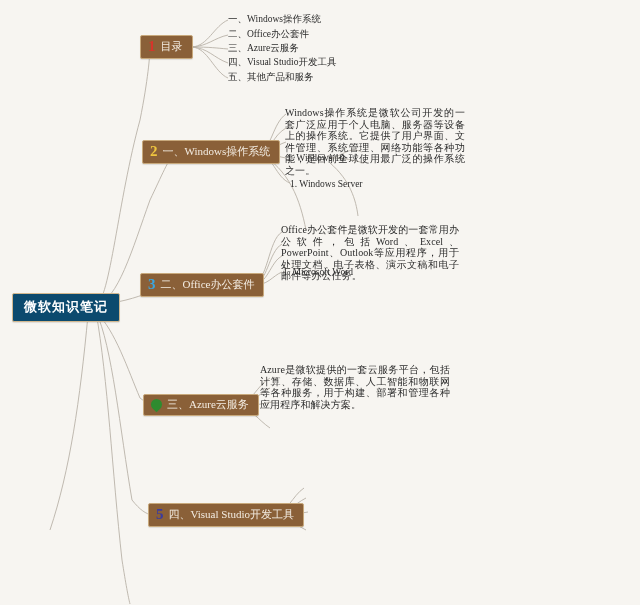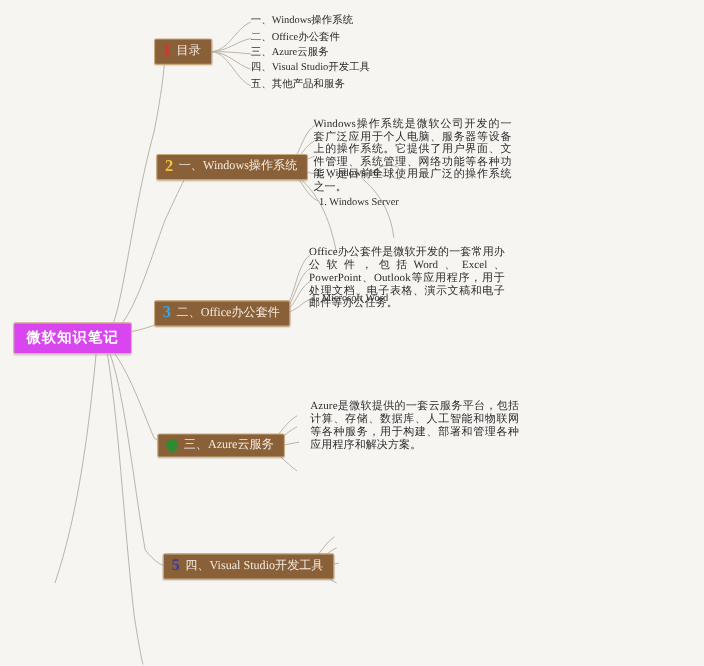--- a/index.html
+++ b/index.html
@@ -143,21 +143,21 @@
       <path d="M272,515 C288,513 292,496 304,488"></path>
       <path d="M272,515 C288,514 294,504 306,498"></path>
       <path d="M272,515 C290,515 296,514 308,512"></path>
       <path d="M272,515 C288,517 294,524 306,530"></path>
 
       <path d="M258,152 C290,170 300,200 306,230"></path>
       <path d="M330,163 C350,180 356,200 358,216"></path>
     </g>
   </svg>
 
-  <div class="node node-root" id="root-node" style="left: 12px; top: 293px; background: #d946ef; border-color: rgb(211, 184, 143);">
+  <div class="node node-root" id="root-node" style="left: 12px; top: 293px; background: #0c4a6e; border-color: rgb(211, 184, 143);">
     <span class="ntitle">微软知识笔记</span>
   </div>
 
   <div class="node" style="left:140px; top:35px;">
     <span class="badge" style="color: rgb(214, 53, 43);">1</span>
     <span class="ntitle">目录</span>
   </div>
 
   <div class="leaf" style="left:228px; top:14px;">一、Windows操作系统</div>
   <div class="leaf" style="left:228px; top:29px;">二、Office办公套件</div>
@@ -184,20 +184,20 @@
 
   <div class="para" style="left:281px; top:224px; width:178px;">Office办公套件是微软开发的一套常用办公软件，包括Word、Excel、PowerPoint、Outlook等应用程序，用于处理文档、电子表格、演示文稿和电子邮件等办公任务。</div>
 
   <div class="leaf" style="left:283px; top:267px;">1. Microsoft Word</div>
 
   <div class="node" style="left:143px; top:394px;">
     <span class="badge-dot" style="background: rgb(47, 139, 47);"></span>
     <span class="ntitle">三、Azure云服务</span>
   </div>
 
-  <div class="para" style="left:282px; top:364px; width:190px;">Azure是微软提供的一套云服务平台，包括计算、存储、数据库、人工智能和物联网等各种服务，用于构建、部署和管理各种应用程序和解决方案。</div>
+  <div class="para" style="left:260px; top:364px; width:190px;">Azure是微软提供的一套云服务平台，包括计算、存储、数据库、人工智能和物联网等各种服务，用于构建、部署和管理各种应用程序和解决方案。</div>
 
   <div class="node" style="left:148px; top:503px;">
     <span class="badge" style="color: rgb(59, 59, 158);">5</span>
     <span class="ntitle">四、Visual Studio开发工具</span>
   </div>
 
 </div>
 
 </body></html>

